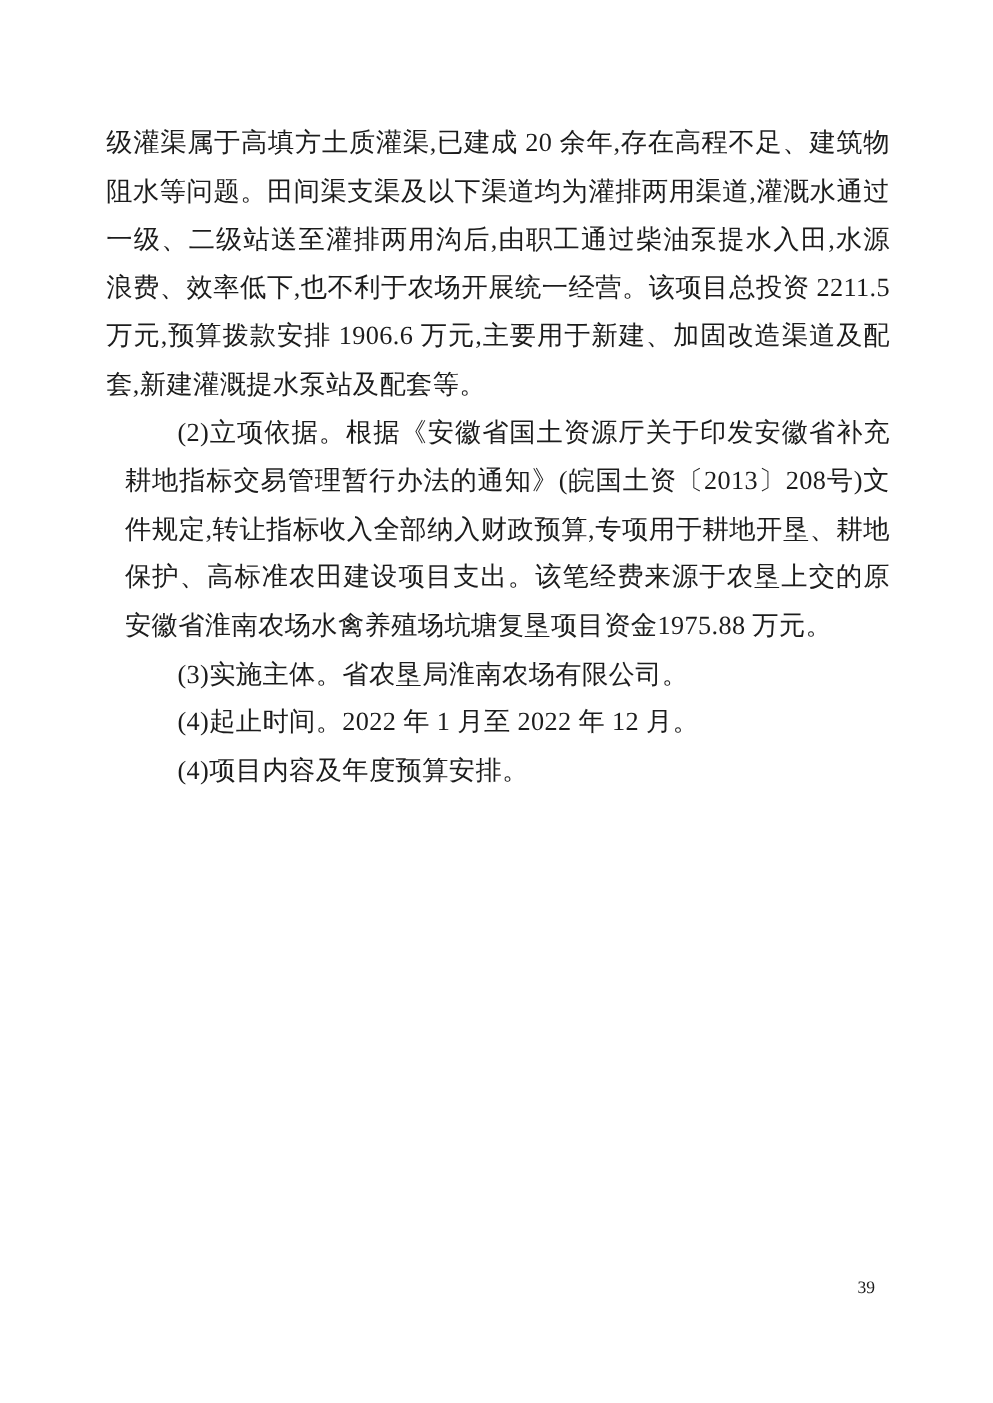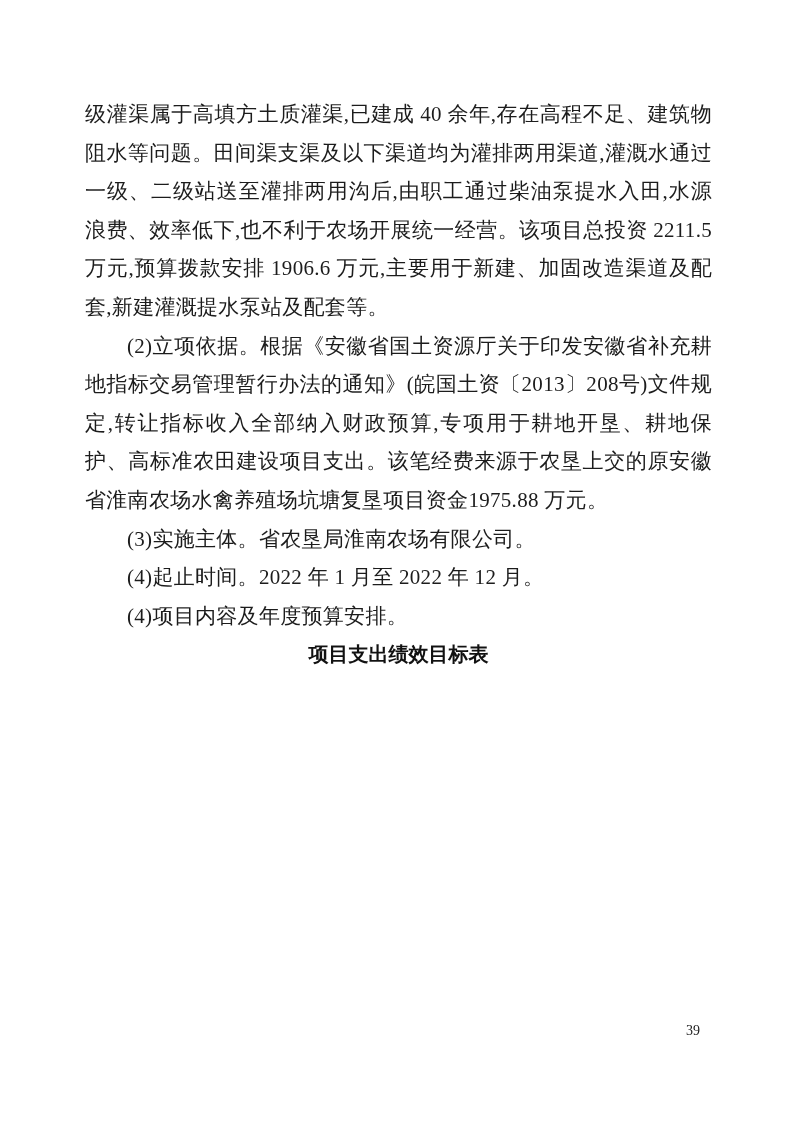--- a/index.html
+++ b/index.html
@@ -26,20 +26,21 @@
     margin: 0;
     font-size: 21px;
     line-height: 38.6px;
     text-align: justify;
     text-justify: inter-ideograph;
     word-break: break-all;
     letter-spacing: 0.3px;
   }
   .para.indent {
     text-indent: 2em;
+    margin-left: 15px;
   }
   .table-title {
     margin: 0;
     font-family: "Liberation Sans", "DejaVu Sans", sans-serif;
     font-weight: bold;
     font-size: 20px;
     line-height: 38.6px;
     text-align: center;
     color: #111111;
   }
@@ -51,21 +52,20 @@
     line-height: 18px;
     color: #1c1c1c;
     font-family: "Liberation Serif", "DejaVu Serif", serif;
   }
 </style>
 </head>
 <body>
 
 <div class="page">
   <div class="content">
-    <p class="para">级灌渠属于高填方土质灌渠,已建成 40 余年,存在高程不足、建筑物阻水等问题。田间渠支渠及以下渠道均为灌排两用渠道,灌溉水通过一级、二级站送至灌排两用沟后,由职工通过柴油泵提水入田,水源浪费、效率低下,也不利于农场开展统一经营。该项目总投资 2211.5 万元,预算拨款安排 1906.6 万元,主要用于新建、加固改造渠道及配套,新建灌溉提水泵站及配套等。</p>
+    <p class="para">级灌渠属于高填方土质灌渠,已建成 20 余年,存在高程不足、建筑物阻水等问题。田间渠支渠及以下渠道均为灌排两用渠道,灌溉水通过一级、二级站送至灌排两用沟后,由职工通过柴油泵提水入田,水源浪费、效率低下,也不利于农场开展统一经营。该项目总投资 2211.5 万元,预算拨款安排 1906.6 万元,主要用于新建、加固改造渠道及配套,新建灌溉提水泵站及配套等。</p>
     <p class="para indent">(2)立项依据。根据《安徽省国土资源厅关于印发安徽省补充耕地指标交易管理暂行办法的通知》(皖国土资〔2013〕208号)文件规定,转让指标收入全部纳入财政预算,专项用于耕地开垦、耕地保护、高标准农田建设项目支出。该笔经费来源于农垦上交的原安徽省淮南农场水禽养殖场坑塘复垦项目资金1975.88 万元。</p>
     <p class="para indent">(3)实施主体。省农垦局淮南农场有限公司。</p>
     <p class="para indent">(4)起止时间。2022 年 1 月至 2022 年 12 月。</p>
     <p class="para indent">(4)项目内容及年度预算安排。</p>
-    <h3 class="table-title">项目支出绩效目标表</h3>
   </div>
   <div class="page-number">39</div>
 </div>
 
 </body></html>

